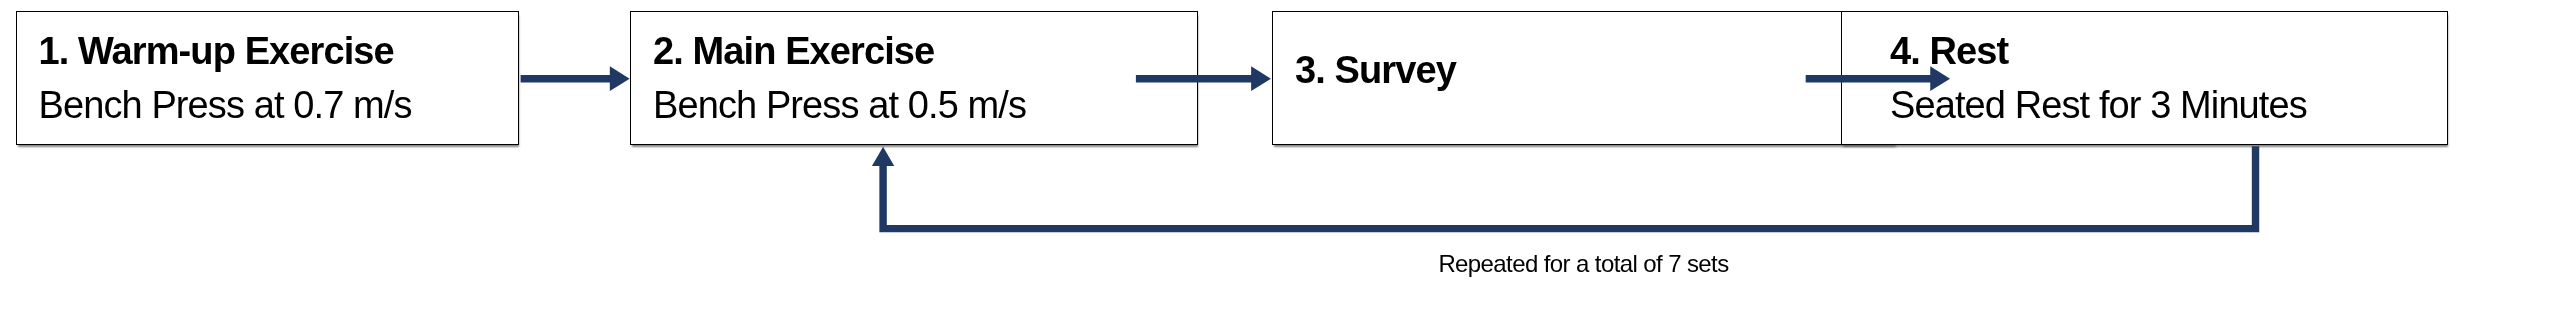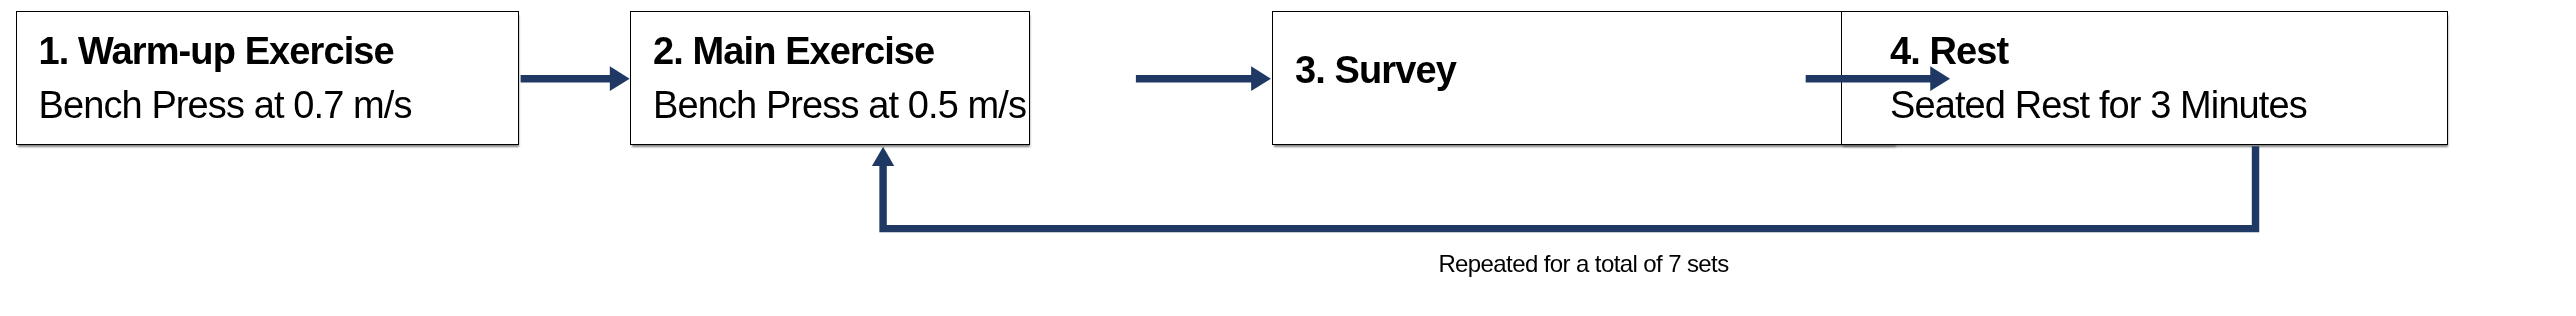--- a/index.html
+++ b/index.html
@@ -47,21 +47,21 @@
   }
   .step-box .step-subtitle {
     font-size: 38px;
     font-weight: 400;
     color: var(--text-color);
     letter-spacing: -0.9px;
     line-height: 1.0;
     white-space: nowrap;
   }
   #box-1 { left: 15.5px;   width: 503px; }
-  #box-2 { left: 630px; width: 400px; }
+  #box-2 { left: 630px; width: 568px; }
   #box-3 { left: 1272px; width: 624px; }
   #box-4 { left: 1841px; width: 607px; padding-left: 48px; }
 
   .arrow-layer {
     position: absolute;
     left: 0;
     top: 0;
     width: 2576px;
     height: 316px;
   }

